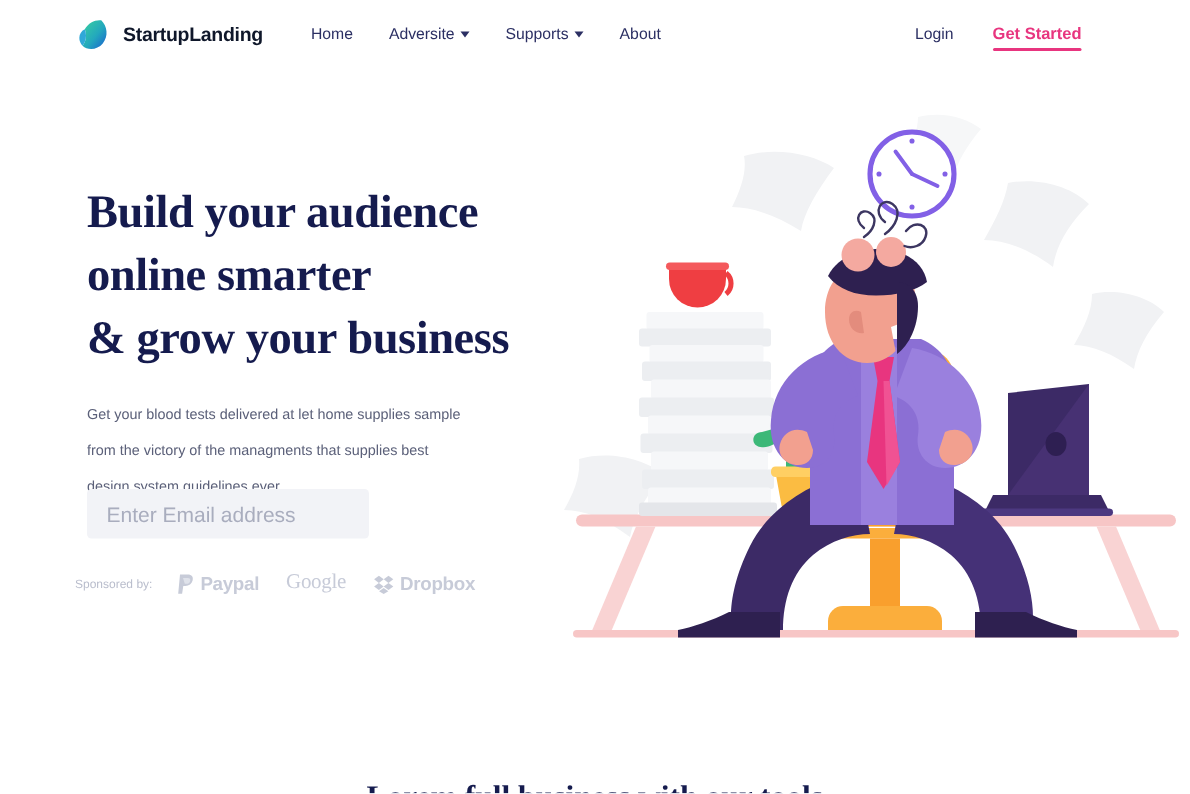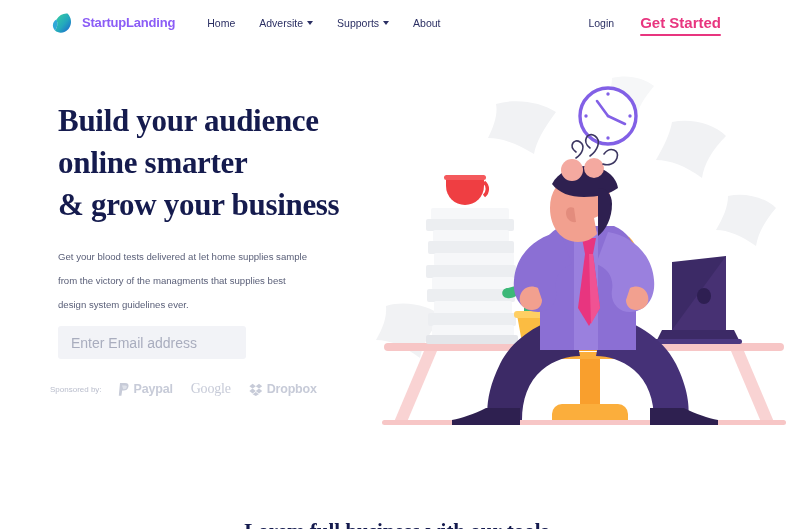--- a/index.html
+++ b/index.html
@@ -13,45 +13,45 @@
 
   
   .navbar {
     position: absolute; top: 0; left: 0; width: 793px; height: 45px;
     display: flex; align-items: center; background: #ffffff;
   }
   .brand { display: flex; align-items: center; margin-left: 52px; }
   .brand-logo { width: 21px; height: 22px; position: relative; }
   .brand-name {
     margin-left: 9px; font-size: 13px; font-weight: bold;
-    color: #8b5cf6; letter-spacing: -0.2px;
+    color: #0f172a; letter-spacing: -0.2px;
   }
   .nav-links { display: flex; align-items: center; margin-left: 32px; }
   .nav-link {
     font-size: 10.5px; color: #2b2f63; margin-right: 24px;
     display: flex; align-items: center; cursor: pointer; white-space: nowrap;
   }
   .caret {
     display: inline-block; margin-left: 4px;
     border-left: 3.2px solid transparent; border-right: 3.2px solid transparent;
     border-top: 4px solid #2b2f63;
   }
   .nav-right { position: absolute; right: 16px; display: flex; align-items: center; }
   .login-link { font-size: 10.5px; color: #2b2f63; margin-right: 26px; cursor: pointer; }
   .get-started {
-    font-size: 15px; color: #e8357f; font-weight: bold; cursor: pointer;
+    font-size: 11px; color: #e8357f; font-weight: bold; cursor: pointer;
     position: relative; margin-right: 56px;
   }
   .get-started::after {
     content: ""; position: absolute; left: 0; right: 0; bottom: -5px;
     height: 2px; background: #e8357f; border-radius: 2px;
   }
 
   
-  .hero-text { position: absolute; left: 58px; top: 100px; width: 320px; }
+  .hero-text { position: absolute; left: 58px; top: 120px; width: 320px; }
   .hero-title {
     font-family: "Liberation Serif", "DejaVu Serif", serif;
     font-size: 31px; line-height: 42px; color: #151b4e;
     font-weight: bold; letter-spacing: -0.3px;
   }
   .hero-desc {
     margin-top: 19px; font-size: 9.6px; line-height: 24px;
     color: #5b6079; width: 258px;
   }
 

